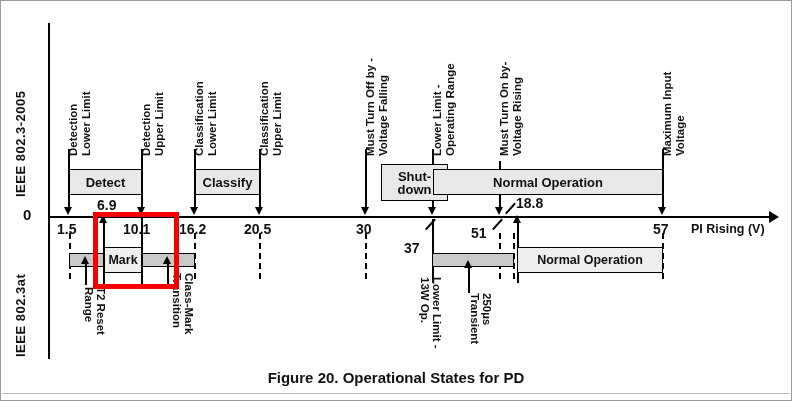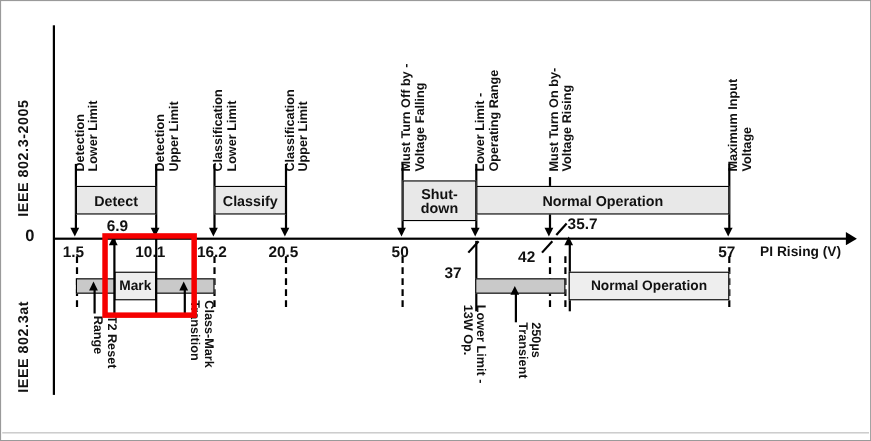--- a/index.html
+++ b/index.html
@@ -136,33 +136,33 @@
 
   <div class="callout" style="left:662px;top:30px;height:125px;">
     <div class="cl-text" style="height:125px;">Maximum Input
 Voltage</div>
   </div>
   <div class="vline" style="left:661px;top:148px;height:60px;"></div>
   <div class="arrow-down" style="left:657px;top:206px;"></div>
 
   <div class="state-box" style="left:194px;top:168px;width:65px;height:26px;">Classify</div>
   <div class="state-box" style="left:68px;top:168px;width:73px;height:26px;">Detect</div>
-  <div class="state-box" style="left:365px;top:163px;width:67px;height:37px;white-space:pre;">Shut-
+  <div class="state-box" style="left:380px;top:163px;width:67px;height:37px;white-space:pre;">Shut-
 down</div>
   <div class="state-box" style="left:432px;top:168px;width:230px;height:26px;">Normal   Operation</div>
 
   <div class="tickval" style="left:56px;">1.5</div>
   <div class="tickval" style="left:96px;top:196px;">6.9</div>
   <div class="tickval" style="left:122px;">10.1</div>
   <div class="tickval" style="left:178px;">16.2</div>
   <div class="tickval" style="left:243px;">20.5</div>
-  <div class="tickval" style="left:355px;">50</div>
+  <div class="tickval" style="left:355px;">30</div>
   <div class="tickval" style="left:403px;top:227px;margin-top:12px;">37</div>
-  <div class="tickval" style="left:470px;top:224px;">42</div>
-  <div class="tickval" style="left:515px;top:194px;">35.7</div>
+  <div class="tickval" style="left:470px;top:224px;">51</div>
+  <div class="tickval" style="left:515px;top:194px;">18.8</div>
   <div class="tickval" style="left:652px;">57</div>
 
   <div class="slash" style="left:424px;top:228px;width:14px;transform:rotate(-48deg);"></div>
   <div class="slash" style="left:491px;top:228px;width:14px;transform:rotate(-48deg);"></div>
   <div class="slash" style="left:504px;top:212px;width:14px;transform:rotate(-48deg);"></div>
 
   <div class="dash" style="left:68px;top:232px;height:46px;"></div>
   <div class="dash" style="left:193px;top:232px;height:46px;"></div>
   <div class="dash" style="left:258px;top:232px;height:46px;"></div>
   <div class="dash" style="left:364px;top:232px;height:46px;"></div>
@@ -206,15 +206,16 @@
 
   <div class="vline" style="left:467px;top:266px;height:26px;"></div>
   <div class="arrow-up" style="left:463px;top:259px;"></div>
   <div class="lcallout" style="position:absolute;left:470px;top:292px;height:62px;">
     <div class="lc-text" style="height:62px;">250µs
 Transient</div>
   </div>
 
   <div class="redbox" style="left:92px;top:211px;width:86px;height:77px;"></div>
 
+  <div class="caption">Figure 20.  Operational States for PD</div>
   <div class="capline"></div>
 
 </div>
 
 </body></html>

